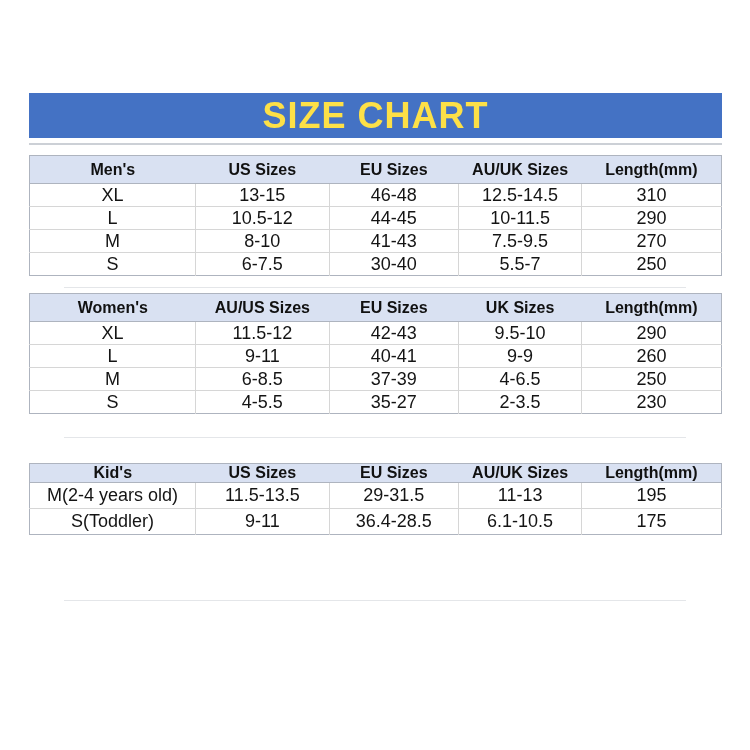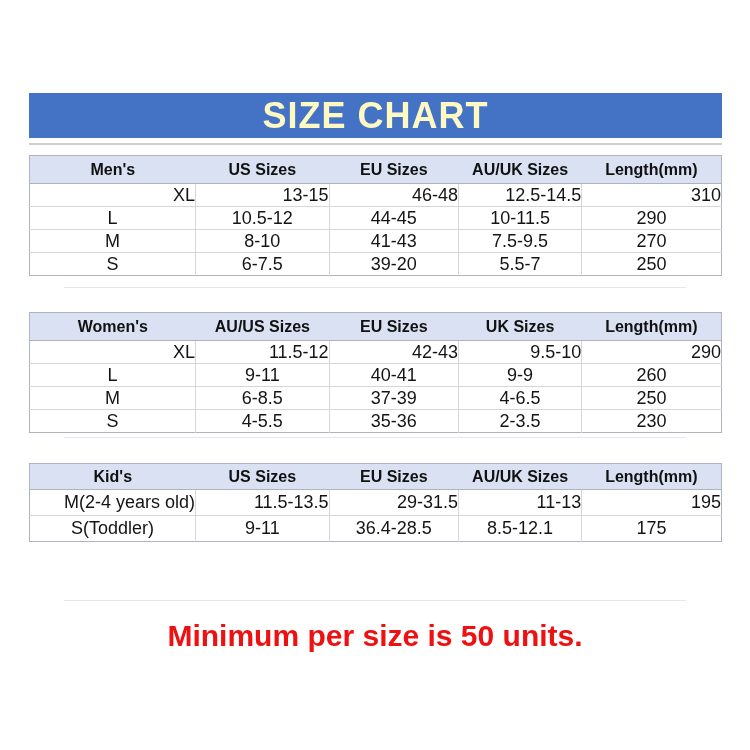--- a/index.html
+++ b/index.html
@@ -20,21 +20,21 @@
     color: #141414;
   }
   .banner {
     position: absolute;
     left: 29px; top: 93px;
     width: 693px; height: 45px;
     background: var(--banner-bg);
     display: flex; align-items: center; justify-content: center;
   }
   .banner-title {
-    color: #fef9c3;
+    color: #fde047;
     font-size: 36px;
     font-weight: 700;
     letter-spacing: 1px;
     line-height: 1;
   }
   .banner-underline {
     position: absolute;
     left: 29px; top: 143px;
     width: 693px; height: 2px;
     background: #ccd0d6;
@@ -64,21 +64,21 @@
     font-size: 18px;
     font-weight: 400;
     text-align: center;
     vertical-align: middle;
     border-left: 1px solid var(--grid-line);
     border-top: 1px solid var(--grid-line);
     padding: 0;
     white-space: nowrap;
   }
   .size-table td:first-child { border-left: none; }
-  .size-table tbody tr:first-child td { border-top: none; text-align: right; }
+  .size-table tbody tr:first-child td { border-top: none; }
   .faint-line {
     position: absolute;
     left: 64px;
     width: 622px;
     height: 1px;
     background: #e4e6e9;
   }
   .note {
     position: absolute;
     left: 0; top: 618px;
@@ -136,30 +136,30 @@
           <tr style="height: 23px;">
             <td>M</td>
             <td>8-10</td>
             <td>41-43</td>
             <td>7.5-9.5</td>
             <td>270</td>
           </tr>
           <tr style="height: 23px;">
             <td>S</td>
             <td>6-7.5</td>
-            <td>39-20</td>
+            <td>30-40</td>
             <td>5.5-7</td>
             <td>250</td>
           </tr>
         </tbody>
       </table>
     </div>
   <div class="faint-line" style="top:287px"></div>
 
-  <div class="size-table" style="top: 312px;">
+  <div class="size-table" style="top: 293px;">
       <table>
         <colgroup>
           <col style="width: 24%;">
           <col style="width: 19.3%;">
           <col style="width: 18.7%;">
           <col style="width: 17.8%;">
           <col style="width: 20.2%;">
         </colgroup>
         <thead>
           <tr style="height: 28px;">
@@ -188,62 +188,61 @@
           <tr style="height: 23px;">
             <td>M</td>
             <td>6-8.5</td>
             <td>37-39</td>
             <td>4-6.5</td>
             <td>250</td>
           </tr>
           <tr style="height: 23px;">
             <td>S</td>
             <td>4-5.5</td>
-            <td>35-36</td>
+            <td>35-27</td>
             <td>2-3.5</td>
             <td>230</td>
           </tr>
         </tbody>
       </table>
     </div>
   <div class="faint-line" style="top:437px"></div>
 
   <div class="size-table" style="top: 463px;">
       <table>
         <colgroup>
           <col style="width: 24%;">
           <col style="width: 19.3%;">
           <col style="width: 18.7%;">
           <col style="width: 17.8%;">
           <col style="width: 20.2%;">
         </colgroup>
         <thead>
-          <tr style="height: 26px; margin-top: 11px;">
+          <tr style="height: 19px; margin-top: 11px;">
             <th>Kid's</th>
             <th>US Sizes</th>
             <th>EU Sizes</th>
             <th>AU/UK Sizes</th>
             <th>Length(mm)</th>
           </tr>
         </thead>
         <tbody>
           <tr style="height: 26px;">
             <td>M(2-4 years old)</td>
             <td>11.5-13.5</td>
             <td>29-31.5</td>
             <td>11-13</td>
             <td>195</td>
           </tr>
           <tr style="height: 26px;">
             <td>S(Toddler)</td>
             <td>9-11</td>
             <td>36.4-28.5</td>
-            <td>8.5-12.1</td>
+            <td>6.1-10.5</td>
             <td>175</td>
           </tr>
         </tbody>
       </table>
     </div>
   <div class="faint-line" style="top:600px"></div>
 
-  <div class="note">Minimum per size is 50 units.</div>
 
 </div>
 
 </body></html>

